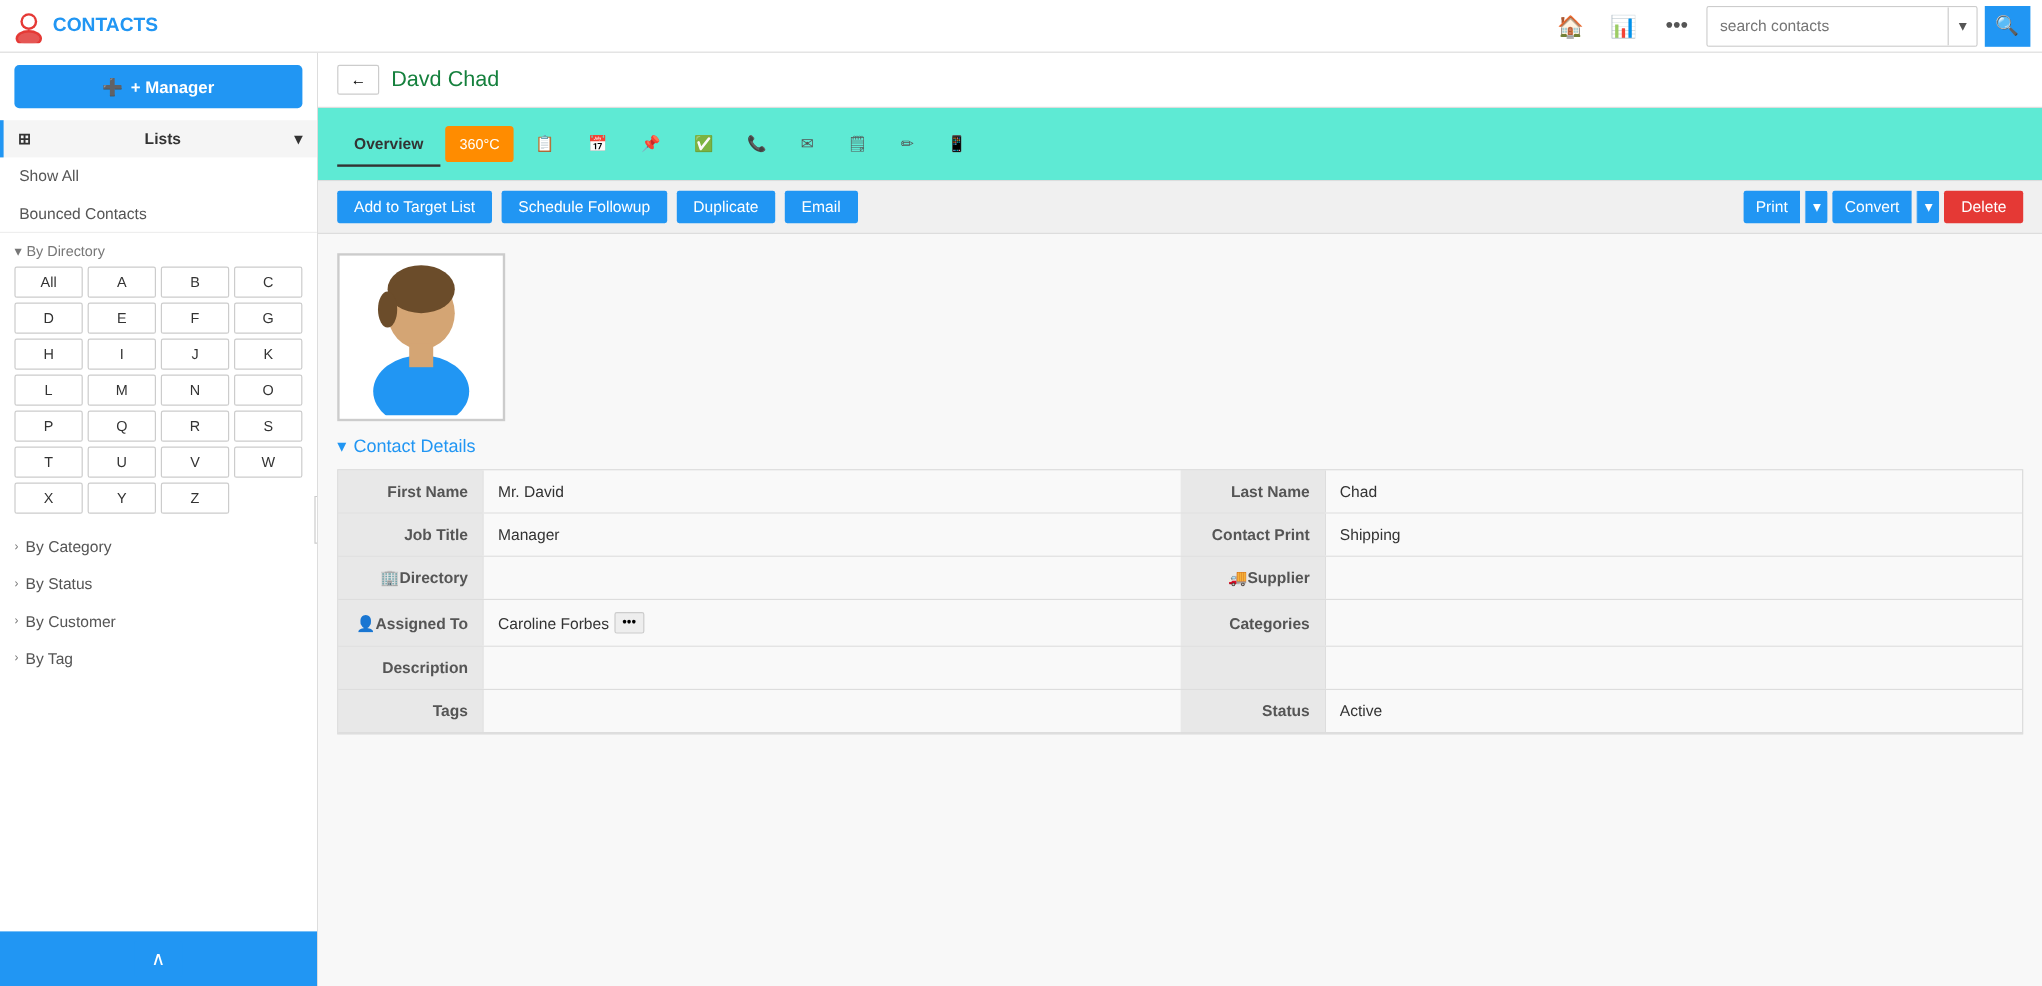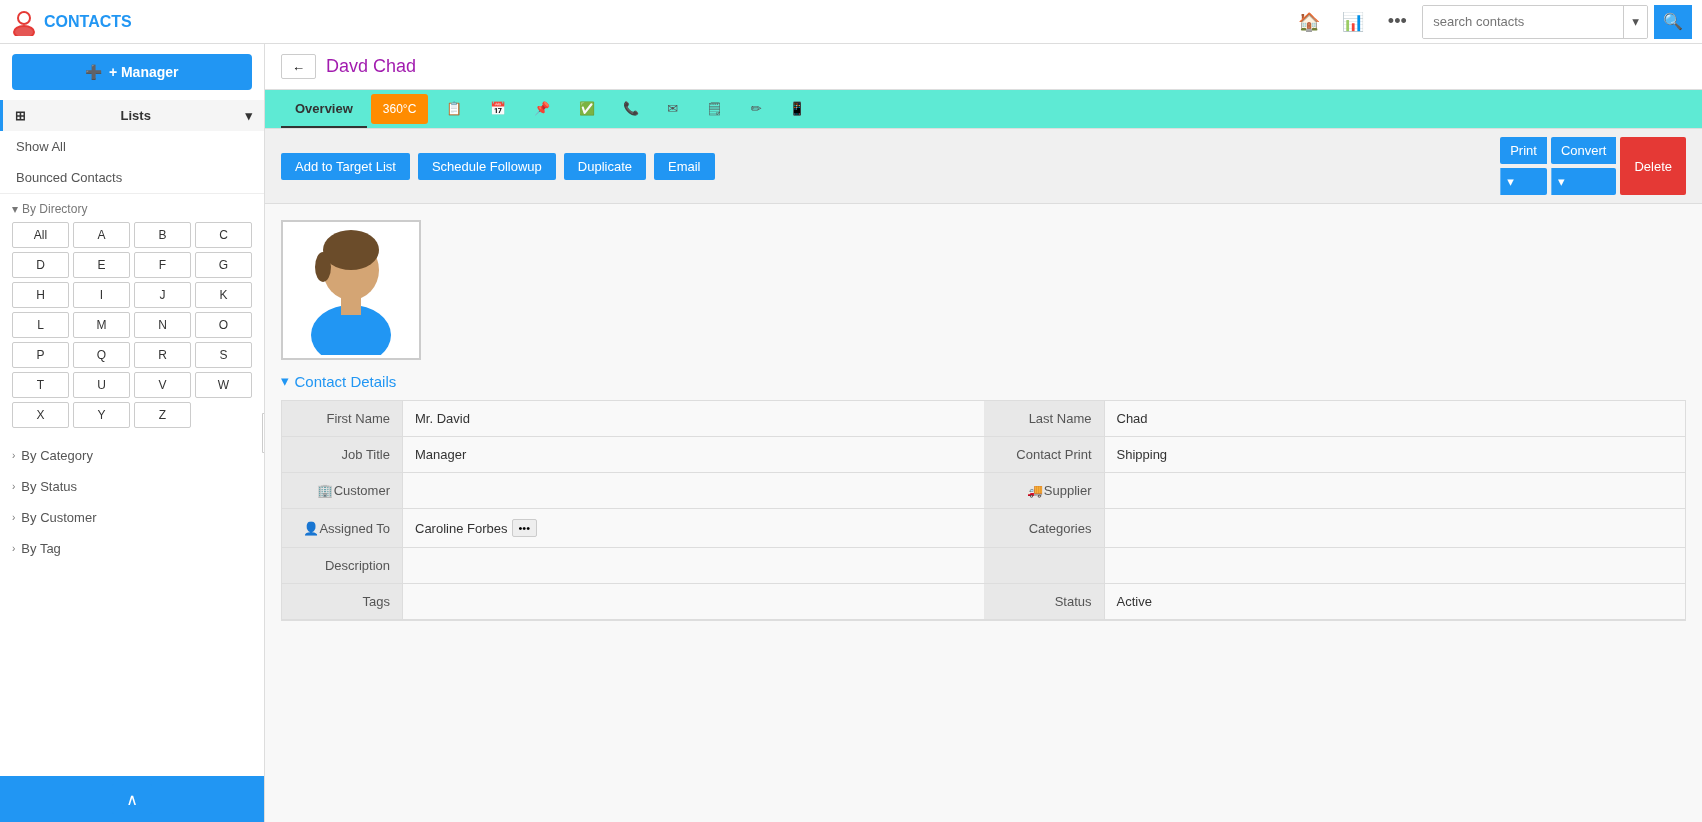--- a/index.html
+++ b/index.html
@@ -89,47 +89,47 @@
 
     
     .content-header {
       background: #fff; padding: 10px 16px; border-bottom: 1px solid #ddd;
       display: flex; align-items: center; gap: 10px; flex-shrink: 0;
     }
     .back-btn {
       background: #fff; border: 1px solid #ccc; padding: 4px 10px; cursor: pointer;
       display: flex; align-items: center; gap: 4px; font-size: 13px; border-radius: 2px;
     }
-    .page-title { font-size: 18px; font-weight: normal; color: #a21caf; }
+    .page-title { font-size: 18px; font-weight: normal; color: #15803d; }
 
     
     .tabs-bar {
       background: #5eead4; border-bottom: 1px solid #ddd; display: flex; align-items: center;
       padding: 0 16px; flex-shrink: 0;
     }
     .tab {
       padding: 10px 14px; cursor: pointer; border-bottom: 2px solid transparent;
       font-size: 13px; color: #555; display: flex; align-items: center; gap: 5px;
     }
     .tab.active { border-bottom-color: #333; color: #333; font-weight: bold; }
     .tab-360 {
       background: #ff8c00; color: #fff; border-radius: 3px; padding: 8px 12px;
-      display: flex; align-items: flex-end; gap: 4px; cursor: pointer; margin: 4px 4px; font-size: 12px;
+      display: flex; align-items: flex-end; gap: 4px; cursor: pointer; margin: 15px 4px; font-size: 12px;
     }
 
     
     .actions-bar {
       background: #f0f0f0; padding: 8px 16px; display: flex; align-items: center; gap: 8px;
       border-bottom: 1px solid #ddd; flex-shrink: 0;
     }
     .action-btn {
       background: #2196F3; color: #fff; border: none; padding: 6px 14px; cursor: pointer;
       font-size: 13px; border-radius: 2px;
     }
-    .action-btn-group { display: flex; gap: 4px; flex-direction: column; }
+    .action-btn-group { display: flex; gap: 4px; }
     .action-btn-split {
       background: #2196F3; color: #fff; border: none; padding: 6px 10px; cursor: pointer;
       font-size: 13px; display: flex; align-items: center; gap: 4px;
     }
     .action-btn-split:first-child { border-radius: 2px 0 0 2px; }
     .action-btn-split:last-child { border-radius: 0 2px 2px 0; border-left: 1px solid rgba(255,255,255,0.3); padding: 6px 6px; }
     .action-btn-danger { background: #e53935; border-radius: 2px; }
 
     
     .content-body { flex: 1; overflow-y: auto; padding: 16px; }
@@ -150,20 +150,21 @@
       background: #e8e8e8; border: 1px solid #ddd; display: grid;
       grid-template-columns: 1fr 1fr; gap: 0;
     }
     .field-row {
       display: flex; align-items: stretch; border-bottom: 1px solid #ddd;
     }
     .field-label {
       background: #e8e8e8; padding: 10px 12px; text-align: right; min-width: 120px;
       font-size: 13px; color: #555; display: flex; align-items: center; justify-content: flex-end;
       flex-shrink: 0;
+      font-weight: bold;
     }
     .field-value {
       background: #f9f9f9; padding: 10px 12px; flex: 1; font-size: 13px; color: #333;
       border-left: 1px solid #ddd; display: flex; align-items: center; gap: 6px;
     }
     .assigned-badge {
       display: flex; align-items: center; gap: 4px;
     }
     .dots-btn {
       background: #eee; border: 1px solid #ccc; padding: 2px 6px; font-size: 11px;
@@ -383,21 +384,21 @@
           <div class="field-value">Manager</div>
         </div>
         <div class="field-row">
           <div class="field-label">Contact Print</div>
           <div class="field-value">Shipping</div>
         </div>
 
         <div class="field-row">
           <div class="field-label">
             <span>🏢</span>
-            <span>Customer</span>
+            <span>Directory</span>
           </div>
           <div class="field-value"></div>
         </div>
         <div class="field-row">
           <div class="field-label">
             <span>🚚</span>
             <span>Supplier</span>
           </div>
           <div class="field-value"></div>
         </div>

